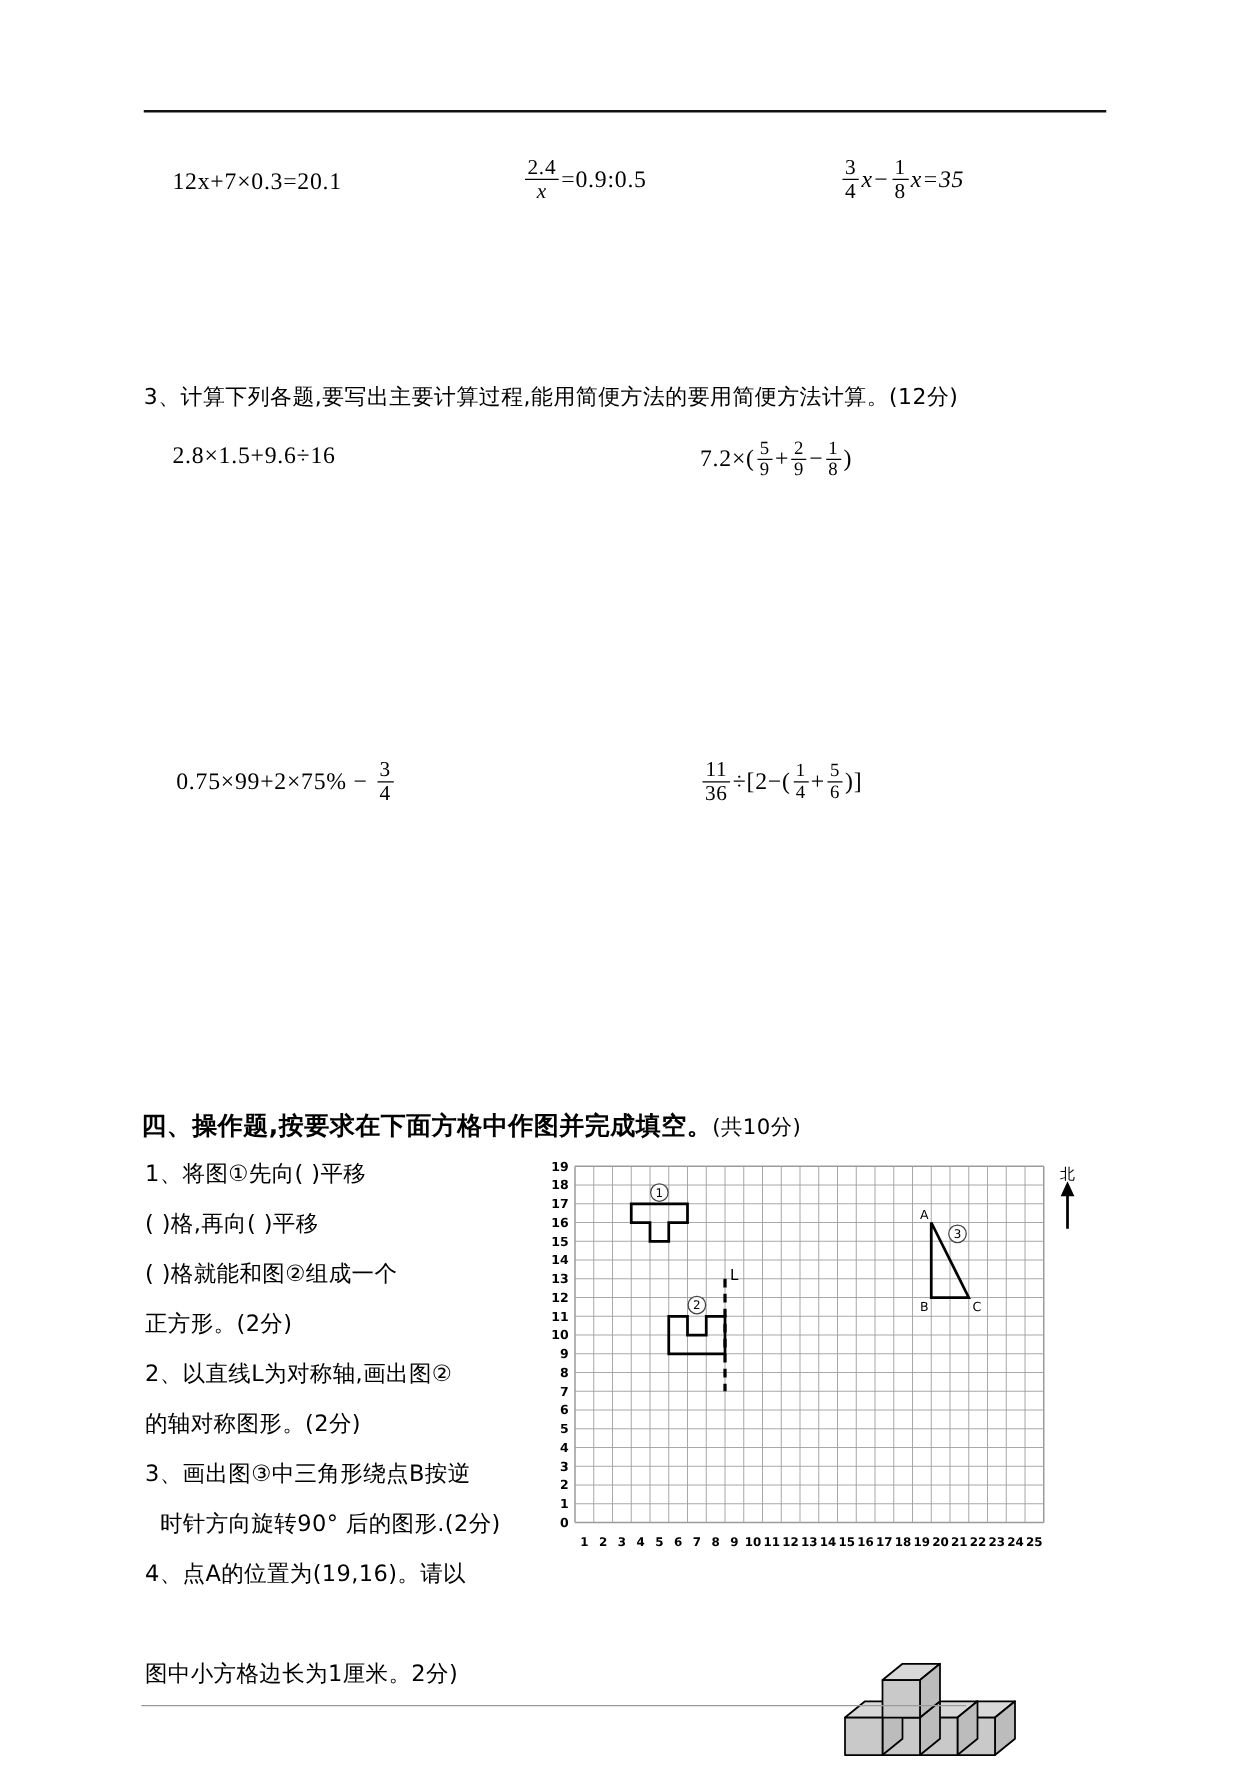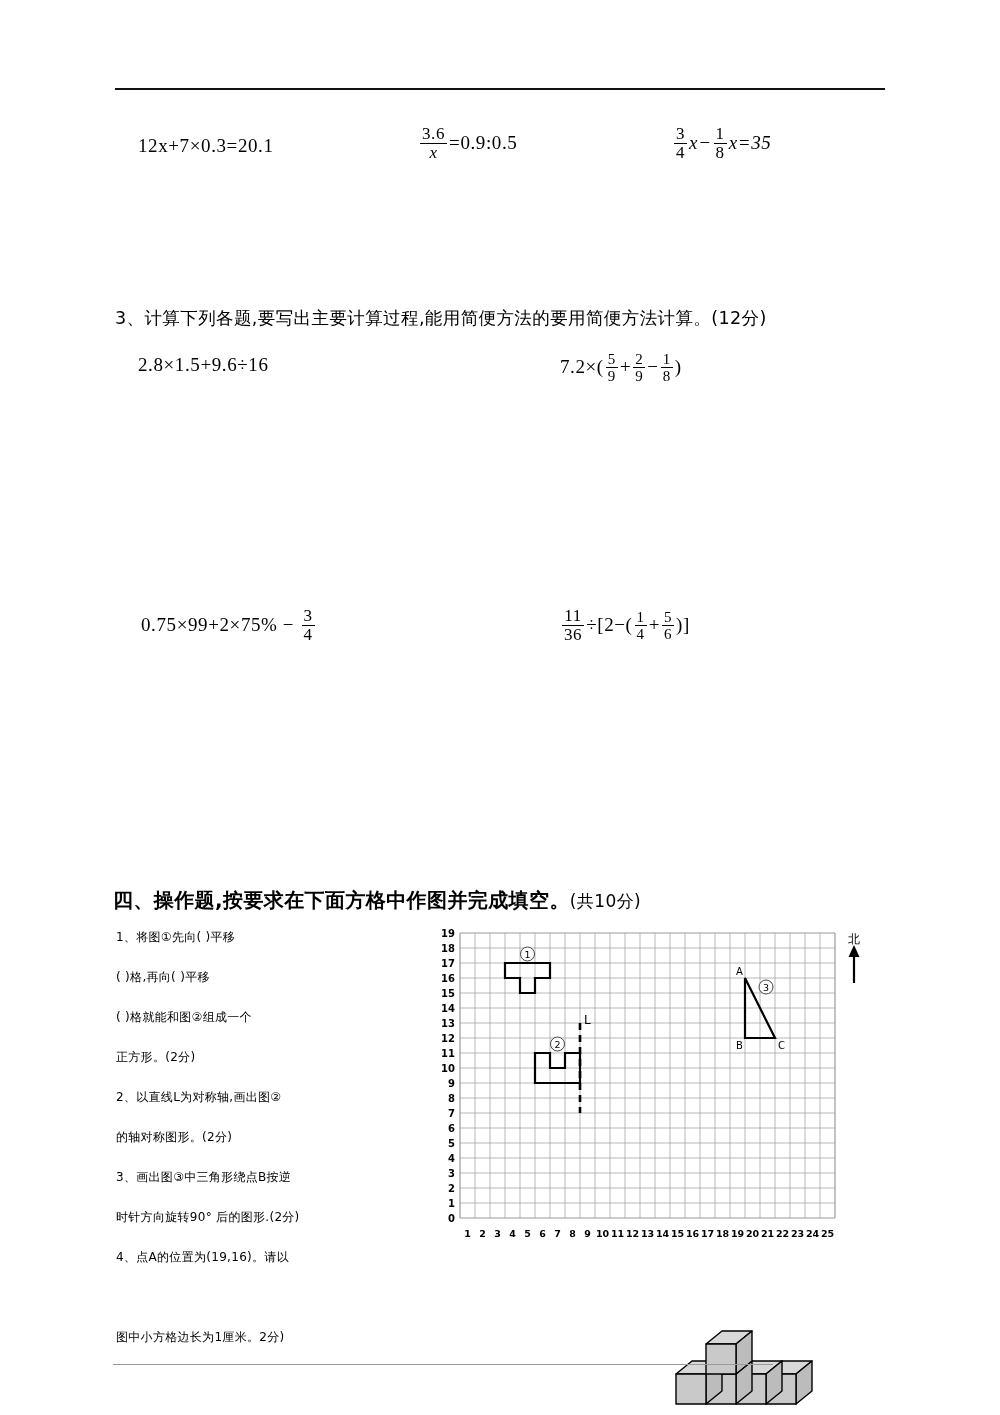--- a/index.html
+++ b/index.html
@@ -70,21 +70,21 @@
   .cn {
     font-family: "DejaVu Sans", "Liberation Sans", sans-serif;
     font-size: 17.5px;
     line-height: 1;
     white-space: nowrap;
     letter-spacing: 0.4px;
   }
   .cn-bold { font-weight: bold; }
   .qtext {
     font-family: "DejaVu Sans", "Liberation Sans", sans-serif;
-    font-size: 12px;
+    font-size: 18px;
     letter-spacing: 0.3px;
     white-space: nowrap;
     line-height: 1;
   }
 
   
   #grid-figure {
     position: absolute;
     left: 430px;
     top: 925px;
@@ -99,21 +99,21 @@
 <body>
 
 <div class="page">
 
   <div class="top-rule"></div>
 
   <div class="abs math" style="left:138px; top:136px;">12x+7×0.3=20.1</div>
 
   <div class="abs math" style="left:418px; top:126px;">
     <span class="frac">
-      <span class="num">3.6</span>
+      <span class="num">2.4</span>
       <span class="den it">x</span>
     </span><span>=0.9:0.5</span>
   </div>
 
   <div class="abs math" style="left:672px; top:126px;">
     <span class="frac">
       <span class="num">3</span>
       <span class="den">4</span>
     </span><span class="it">x−</span><span class="frac">
       <span class="num">1</span>
@@ -164,21 +164,21 @@
 
   <div class="abs qtext" style="left:116px; top:931px;">1、将图①先向(        )平移</div>
   <div class="abs qtext" style="left:116px; top:971px;">(      )格,再向(      )平移</div>
   <div class="abs qtext" style="left:116px; top:1011px;">(      )格就能和图②组成一个</div>
   <div class="abs qtext" style="left:116px; top:1051px;">正方形。(2分)</div>
 
   <div class="abs qtext" style="left:116px; top:1091px;">2、以直线L为对称轴,画出图②</div>
   <div class="abs qtext" style="left:116px; top:1131px;">的轴对称图形。(2分)</div>
 
   <div class="abs qtext" style="left:116px; top:1171px;">3、画出图③中三角形绕点B按逆</div>
-  <div class="abs qtext" style="left:116px; top:1211px;">时针方向旋转90° 后的图形.(2分)</div>
+  <div class="abs qtext" style="left:128px; top:1211px;">时针方向旋转90° 后的图形.(2分)</div>
 
   <div class="abs qtext" style="left:116px; top:1251px;">4、点A的位置为(19,16)。请以</div>
 
   <div class="abs qtext" style="left:116px; top:1331px;">图中小方格边长为1厘米。2分)</div>
 
   <div id="grid-figure">
     <svg class="grid-svg" width="470" height="330" viewBox="0 0 470 330" xmlns="http://www.w3.org/2000/svg">
 
       <g id="grid-lines">
           <line x1="30" x2="30" y1="8" y2="293" stroke="#9b9b9b" stroke-width="1.2"></line>

